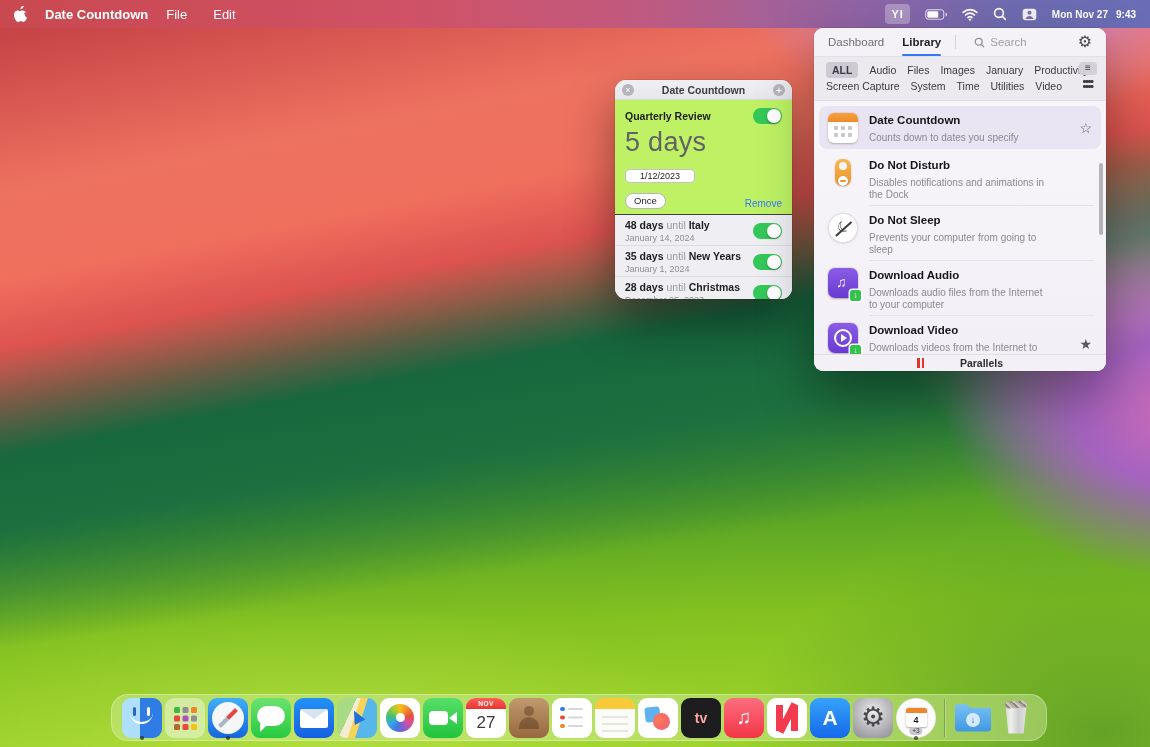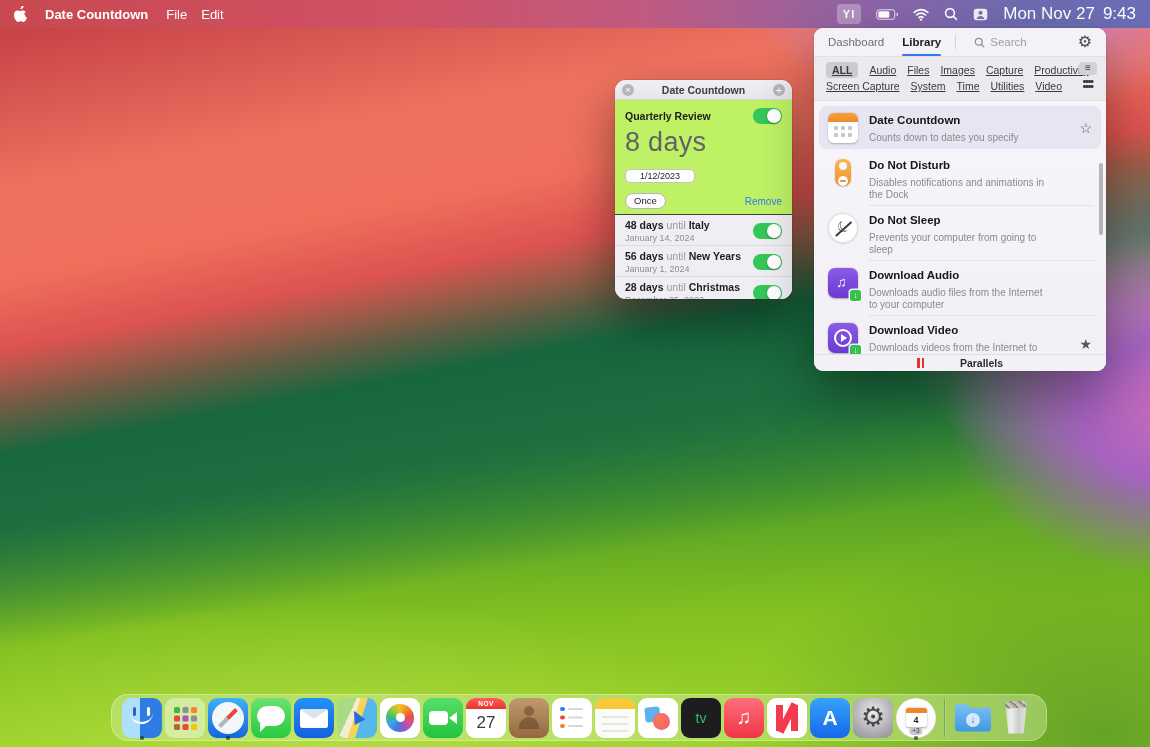--- a/index.html
+++ b/index.html
@@ -19,26 +19,26 @@
       linear-gradient(178deg, #2c7d33 50%, #55a126 67%, #83c121 81%, #9cd22a 95%);
   }
 
   
   .menubar { position:absolute; left:0; top:0; width:1150px; height:28px; display:flex; align-items:center;
     padding:0 14px; color:#fff;
     background:linear-gradient(90deg,#c94950 0%,#cf5266 36%,#c05a80 56%,#8f64a6 75%,#6e6cb2 88%,#6a6db6 100%); }
   .mb-left { display:flex; align-items:center; gap:18px; }
   .mb-apple { display:flex; align-items:center; }
   .mb-app { font-weight:700; font-size:13px; }
-  .mb-menus { display:flex; gap:14px; }
+  .mb-menus { display:flex; gap:26px; }
   .mb-item { font-size:13px; }
   .mb-right { margin-left:auto; display:flex; align-items:center; gap:15px; }
   .mb-pill { background:rgba(255,255,255,.3); border-radius:4px; padding:4px 6px; font-size:11px; font-weight:700; letter-spacing:1px; }
   .mb-ico { display:flex; align-items:center; }
-  .mb-clock { font-size:17px; display:flex; gap:8px; }
+  .mb-clock { font-size:10px; display:flex; gap:8px;font-weight:bold; }
 
   
   .window { position:absolute; left:615px; top:80px; width:177px; height:219px; border-radius:11px;
     background:#f4f3f8; box-shadow:0 22px 48px rgba(0,0,0,.42), 0 0 0 .5px rgba(0,0,0,.15); overflow:hidden;
     display:flex; flex-direction:column; }
   .win-header { height:20px; flex:0 0 20px; background:linear-gradient(#f0eff3,#e7e6ea); border-bottom:1px solid #d8d7db;
     position:relative; display:flex; align-items:center; justify-content:center; }
   .win-title { font-size:10.5px; font-weight:600; color:#3c3c3e; }
   .win-btn { position:absolute; top:4px; width:12px; height:12px; border-radius:50%; background:#b6b4bc; color:#fff;
     font-size:9px; line-height:12px; text-align:center; }
@@ -46,21 +46,21 @@
   .win-btn.add { right:7px; font-size:11px; }
   .win-top { padding:8px 10px 5px; background:#bef264; }
   .qr-row { display:flex; align-items:center; justify-content:space-between; }
   .qr-label { font-size:10.5px; font-weight:700; color:#1d1d1f; }
   .tgl { width:29px; height:16px; border-radius:8px; background:#34c759; position:relative; flex:0 0 29px; }
   .tgl::after { content:""; position:absolute; right:1px; top:1px; width:14px; height:14px; border-radius:50%;
     background:#fff; box-shadow:0 1px 2px rgba(0,0,0,.35); }
   .big-count { font-size:27px; font-weight:200; color:#626267; letter-spacing:.3px; margin:3px 0 7px; }
   .date-chip { display:inline-block; border:1px solid #c4c3c9; border-radius:5px; background:#fff;
     padding:1px 14px; font-size:9px; color:#1d1d1f; margin-bottom:10px; }
-  .once-row { display:flex; align-items:center; justify-content:space-between; }
+  .once-row { display:flex; align-items:flex-end; justify-content:space-between; }
   .once-pill { border:1px solid #b5b4bb; border-radius:9px; background:#fdfdff; padding:1px 8px 2px;
     font-size:9.5px; color:#1d1d1f; }
   .remove-link { color:#3478f6; font-size:10px; }
   .win-list { border-top:1px solid #404040; }
   .win-row { background:#efeef3; border-bottom:1px solid #dddce1; padding:5px 10px 4px; position:relative;
     display:flex; align-items:center; justify-content:space-between; height:31px; }
   .wr-l1 { font-size:10.5px; color:#98989d; }
   .wr-l1 b { color:#1d1d1f; font-weight:700; }
   .wr-l2 { font-size:9px; color:#8e8e93; margin-top:2px; }
   .win-footer { flex:1; background:#f2f1f6; }
@@ -73,21 +73,21 @@
     border-bottom:1px solid #e3e1e7; gap:18px; }
   .p-tab { font-size:11.5px; color:#6e6e73; position:relative; height:100%; display:flex; align-items:center; }
   .p-tab.active { color:#1d1d1f; font-weight:700; }
   .p-tab.active::after { content:""; position:absolute; left:0; right:0; bottom:0; height:2px; background:#3478f6; border-radius:1px; }
   .p-sep { width:1px; height:14px; background:#d5d3d9; margin-left:-4px; }
   .p-search { display:flex; align-items:center; gap:5px; }
   .p-search-ph { font-size:11.5px; color:#9e9ea4; }
   .p-gear { margin-left:auto; font-size:16px; color:#48484a; line-height:1; }
   .p-filters { background:#eceaef; border-bottom:1px solid #dfdde3; padding:5px 12px 6px; position:relative; }
   .chip-row { display:flex; gap:11px; line-height:16px; flex-wrap:nowrap; }
-  .chip { font-size:10.5px; color:#3a3a3c; white-space:nowrap;text-decoration:underline; }
+  .chip { font-size:10.5px; color:#3a3a3c; white-space:nowrap; }
   .chip.selected { background:#cdcad3; border-radius:4px; padding:0 6px; font-weight:700; }
   .view-btns { position:absolute; right:9px; top:5px; display:flex; flex-direction:column; gap:4px; align-items:center; }
   .view-list { width:18px; height:13px; border-radius:3.5px; background:#d3d0d8; color:#3a3a3c; font-size:10px;
     line-height:12px; text-align:center; font-weight:700; }
   .view-grid { width:18px; height:10px; position:relative; }
   .view-grid::before { content:""; position:absolute; left:4px; top:1px; width:2.5px; height:2.5px; border-radius:50%; background:#3a3a3c;
     box-shadow:5px 0 0 #3a3a3c, 0 5px 0 #3a3a3c, 5px 5px 0 #3a3a3c, 2.5px 0 0 #3a3a3c, 7.5px 0 0 #3a3a3c, 2.5px 5px 0 #3a3a3c, 7.5px 5px 0 #3a3a3c; }
   .p-list { flex:1; padding-top:5px; position:relative; background:linear-gradient(180deg,#f7f5fa,#f3eff6); overflow:hidden; }
   .tool-row { display:flex; gap:11px; padding:6px 14px 5px; position:relative; align-items:flex-start; min-height:41px; }
   .tool-row.selected { background:#e9e4f1; border-radius:8px; margin:0 5px 2px; padding:6px 9px 5px; min-height:38px; }
@@ -181,21 +181,21 @@
     box-shadow:0 8.5px 0 #d6d6db,0 17px 0 #d6d6db; }
   .dk-notes { background:linear-gradient(180deg,#f8ca3a 0 11px,#fbfbf8 11px); }
   .dk-notes::before { content:""; position:absolute; left:7px; top:18px; width:26px; height:2px; background:#e6e6e0;
     box-shadow:0 7px 0 #e6e6e0,0 14px 0 #e6e6e0; }
   .dk-freeform { background:#fff; }
   .dk-freeform::before { content:""; position:absolute; left:7px; top:9px; width:15px; height:15px; border-radius:3px; background:#5fb2ee;
     transform:rotate(-6deg); }
   .dk-freeform::after { content:""; position:absolute; left:15px; top:15px; width:17px; height:17px; border-radius:50%;
     background:radial-gradient(circle at 35% 35%,#fb7a55,#ef5c7a); }
   .dk-appletv { background:#1d1d1f; display:flex; align-items:center; justify-content:center; }
-  .dk-appletv .dk-label { color:#22c55e; font-size:14px; font-weight:400; }
+  .dk-appletv .dk-label { color:#fca5a5; font-size:14px; font-weight:700; }
   .dk-music { background:linear-gradient(180deg,#fd6e7e,#f23546); display:flex; align-items:center; justify-content:center; }
   .dk-music::before { content:"♫"; color:#fff; font-size:20px; }
   .dk-news { background:#fff; overflow:hidden; }
   .dk-news::before { content:""; position:absolute; left:9px; top:7px; width:6.5px; height:26px; background:#f43b4e; box-shadow:15px 0 0 #f43b4e; }
   .dk-news::after { content:""; position:absolute; left:17px; top:4px; width:7px; height:32px; background:#f43b4e; transform:rotate(27deg); }
   .dk-appstore { background:linear-gradient(180deg,#35a3f9,#1668ea); display:flex; align-items:center; justify-content:center; }
   .dk-appstore::before { content:"A"; color:#fff; font-size:21px; font-weight:600; }
   .dk-settings { background:radial-gradient(circle at 50% 35%,#ececee,#a7a7ac 70%,#8e8e93); display:flex; align-items:center; justify-content:center; }
   .dk-settings::before { content:"⚙"; font-size:27px; color:#48484a; line-height:1; }
   .dk-date-countdown { background:#fdfdfd; border-radius:50%; display:flex; align-items:center; justify-content:center;
@@ -278,38 +278,38 @@
   <div class="win-header">
     <span class="win-btn close">×</span>
     <span class="win-title">Date Countdown</span>
     <span class="win-btn add">+</span>
   </div>
   <div class="win-top">
     <div class="qr-row">
       <span class="qr-label">Quarterly Review</span>
       <span class="tgl"></span>
     </div>
-    <div class="big-count">8 days</div>
+    <div class="big-count">5 days</div>
     <span class="date-chip">1/12/2023</span>
     <div class="once-row">
       <span class="once-pill">Once</span>
       <span class="remove-link">Remove</span>
     </div>
   </div>
   <div class="win-list" id="win-list">
       <div class="win-row">
         <div class="win-row-text">
           <div class="wr-l1"><b>48 days</b><span> until </span><b>Italy</b></div>
           <div class="wr-l2">January 14, 2024</div>
         </div>
         <span class="tgl"></span>
       </div>
       <div class="win-row">
         <div class="win-row-text">
-          <div class="wr-l1"><b>56 days</b><span> until </span><b>New Years</b></div>
+          <div class="wr-l1"><b>35 days</b><span> until </span><b>New Years</b></div>
           <div class="wr-l2">January 1, 2024</div>
         </div>
         <span class="tgl"></span>
       </div>
       <div class="win-row">
         <div class="win-row-text">
           <div class="wr-l1"><b>28 days</b><span> until </span><b>Christmas</b></div>
           <div class="wr-l2">December 25, 2023</div>
         </div>
         <span class="tgl"></span>
@@ -331,21 +331,21 @@
       <span class="p-search-ph">Search</span>
     </span>
     <span class="p-gear">⚙</span>
   </div>
   <div class="p-filters">
     <div class="chip-row" id="chips-row1">
         <span class="chip selected">ALL</span>
         <span class="chip">Audio</span>
         <span class="chip">Files</span>
         <span class="chip">Images</span>
-        <span class="chip">Capture</span>
+        <span class="chip">January</span>
         <span class="chip">Productivity</span>
       </div>
     <div class="chip-row" id="chips-row2">
         <span class="chip">Screen Capture</span>
         <span class="chip">System</span>
         <span class="chip">Time</span>
         <span class="chip">Utilities</span>
         <span class="chip">Video</span>
       </div>
     <div class="view-btns">

